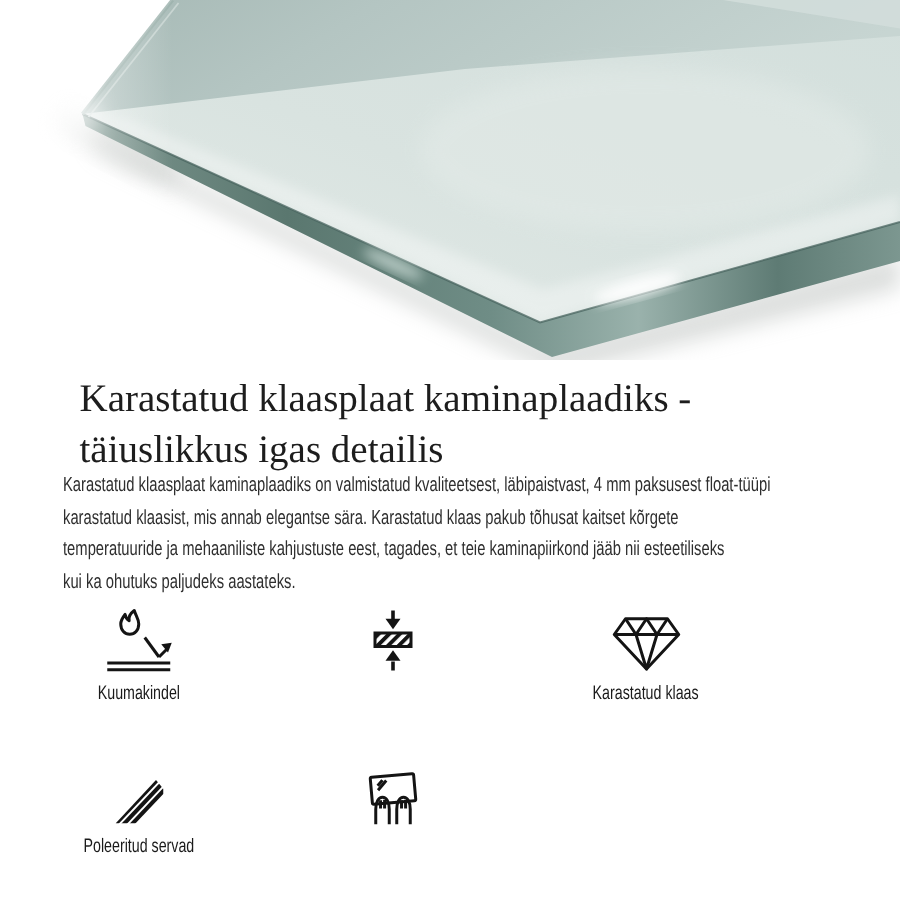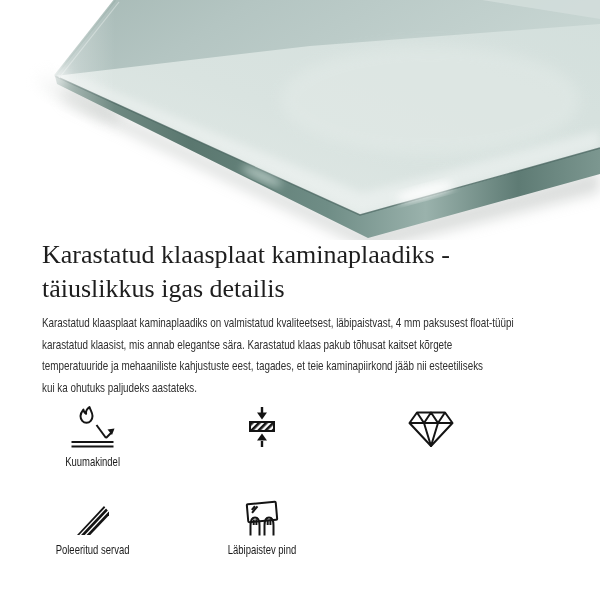--- a/index.html
+++ b/index.html
@@ -6,31 +6,31 @@
   .page{
     position:relative;width:600px;height:600px;background:#ffffff;
     overflow:hidden;font-family:"Liberation Sans","DejaVu Sans",sans-serif;
     margin:0 auto;
   }
   .hero{position:absolute;left:0;top:0;width:600px;height:240px;}
   .title{
     position:absolute;left:42px;top:238px;width:540px;
     font-family:"Liberation Serif","DejaVu Serif",serif;
     font-size:26px;line-height:34px;color:#1d1d1d;font-weight:400;
-    white-space:pre-line;margin:0;
+    white-space:pre-line;margin:11px;
   }
   .intro{
     position:absolute;left:42px;top:312px;width:740px;
     font-size:13.5px;line-height:21.5px;color:#2e2e2e;
     white-space:pre-line;margin:0;
     transform:scaleX(0.73);transform-origin:0 0;
   }
   .features{
     position:absolute;left:8px;top:404px;width:508px;
-    display:grid;grid-template-columns:repeat(3,169px);row-gap:22px;
+    display:grid;grid-template-columns:repeat(3,169px);row-gap:36px;
   }
   .feature{display:flex;flex-direction:column;align-items:center;}
   .icon-box{height:44px;display:flex;align-items:flex-end;justify-content:center;}
   .icon-box svg{display:block;}
   .f-label{
     margin-top:6px;width:100%;text-align:center;
     font-size:13px;line-height:16px;color:#1a1a1a;
   }
   .f-label span{display:inline-block;transform:scaleX(0.73);white-space:nowrap;}
   .ic{stroke:#141414;fill:none;stroke-width:2;}
@@ -149,20 +149,21 @@
       <div class="icon-box">
         <svg width="48" height="38" viewBox="0 0 48 38">
           <g class="ic" stroke-linejoin="round">
             <path d="M10 2.5 H38 L45.5 13 L24 36 L2.5 13 Z"></path>
             <path d="M2.5 13 H45.5"></path>
             <path d="M10 2.5 L17 13 L24 2.5 L31 13 L38 2.5"></path>
             <path d="M17 13 L24 36 L31 13"></path>
           </g>
         </svg>
       </div>
+      <div class="f-label"><span>Karastatud klaas</span></div>
     </div>
 
     <div class="feature">
       <div class="icon-box">
         <svg width="34" height="33" viewBox="0 0 34 33">
           <defs>
             <clipPath id="triClip">
                 <path d="M1 32 L28 3 L33 9 L33 32 Z"></path>
               </clipPath>
           </defs>
@@ -189,17 +190,16 @@
             <path class="ic" stroke-width="1.6" d="M11 9 L14.5 5.5 M11 12 L17 6"></path>
           </g>
           <g>
             <path class="ic" fill="#ffffff" stroke-linejoin="round" d="M9.5 35.5 V25.5 C9.5 20.5 11.4 17.5 14 17.5 C16.6 17.5 18.5 20.5 18.5 25.5 V35.5"></path>
             <path class="ic" stroke-width="1.5" d="M12.7 19.5 V25 M15.4 19.2 V25"></path>
             <path class="ic" fill="#ffffff" stroke-linejoin="round" d="M23.5 35.5 V25.5 C23.5 20.5 25.4 17.5 28 17.5 C30.6 17.5 32.5 20.5 32.5 25.5 V35.5"></path>
             <path class="ic" stroke-width="1.5" d="M26.7 19.5 V25 M29.4 19.2 V25"></path>
           </g>
         </svg>
       </div>
-      <div class="f-label"><span>Läbipaistev pind</span></div>
     </div>
 
   </div>
 </div>
 
 </body></html>

